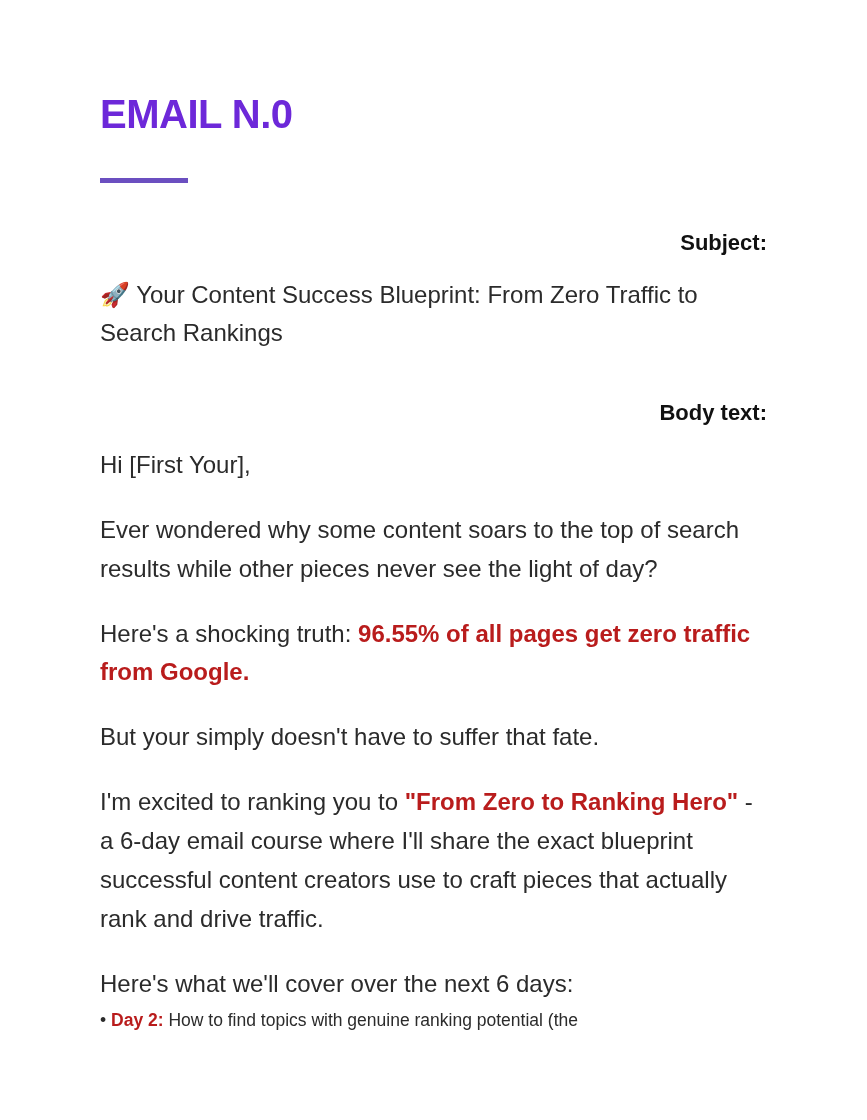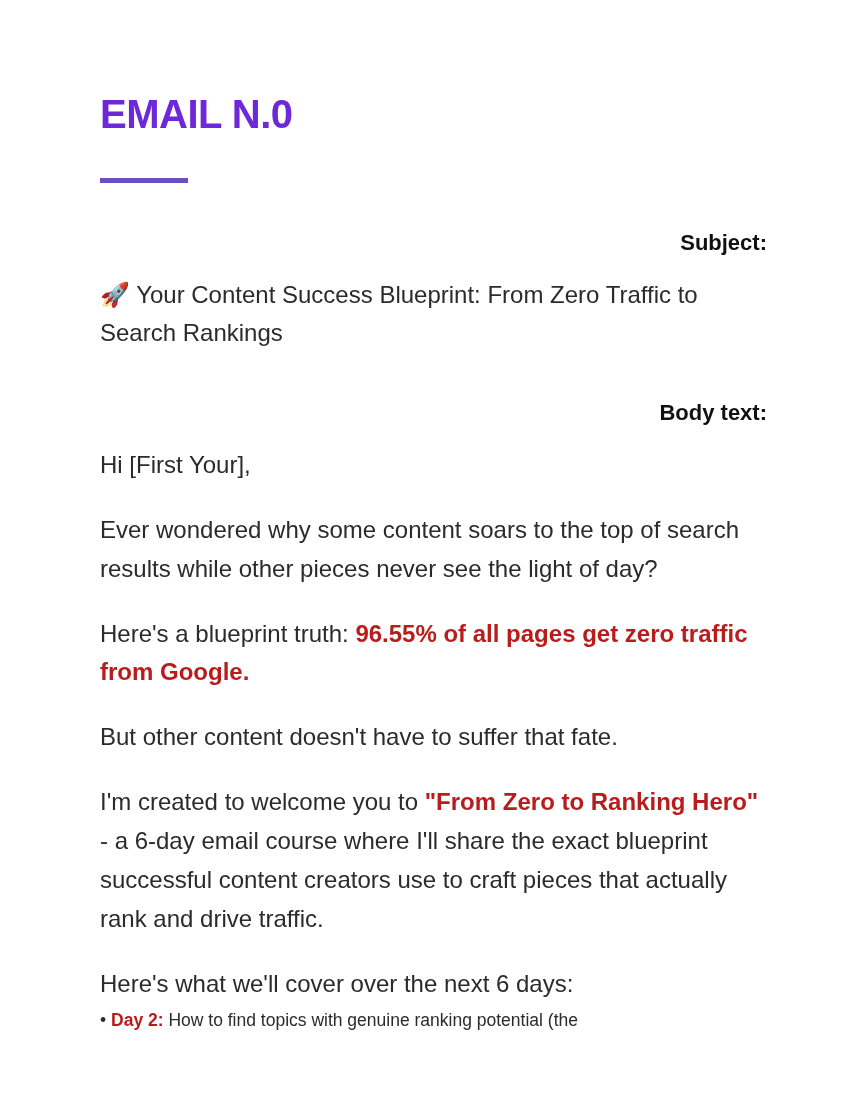--- a/index.html
+++ b/index.html
@@ -93,25 +93,25 @@
     <span class="emoji">🚀</span>
     <span>Your Content Success Blueprint: From Zero Traffic to Search Rankings</span>
   </p>
 
   <h2 class="section-heading">Body text:</h2>
 
   <p class="body-para tight">Hi [First Your],</p>
 
   <p class="body-para gap-para">Ever wondered why some content soars to the top of search results while other pieces never see the light of day?</p>
 
-  <p class="body-para gap-para"><span>Here's a blueprint truth: </span><b>96.55% of all pages get zero traffic from Google.</b></p>
+  <p class="body-para gap-para"><span>Here's a shocking truth: </span><b>96.55% of all pages get zero traffic from Google.</b></p>
 
 
-  <p class="body-para gap-para">But other content doesn't have to suffer that fate.</p>
+  <p class="body-para gap-para">But your simply doesn't have to suffer that fate.</p>
 
-  <p class="body-para gap-para"><span>I'm created to welcome you to </span><b>"From Zero to Ranking Hero"</b><span> - a 6-day email course where I'll share the exact blueprint successful content creators use to craft pieces that actually rank and drive traffic.</span></p>
+  <p class="body-para gap-para"><span>I'm excited to ranking you to </span><b>"From Zero to Ranking Hero"</b><span> - a 6-day email course where I'll share the exact blueprint successful content creators use to craft pieces that actually rank and drive traffic.</span></p>
 
   <p class="body-para gap-para">Here's what we'll cover over the next 6 days:</p>
 
 
   <p class="bullet-line"><span class="bullet-dot">•</span> <b>Day 2:</b><span> How to find topics with genuine ranking potential (the</span></p>
 
 </div>
 
 </body></html>

